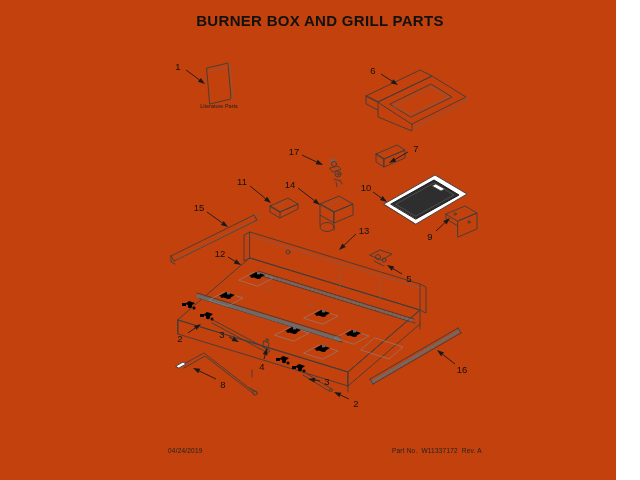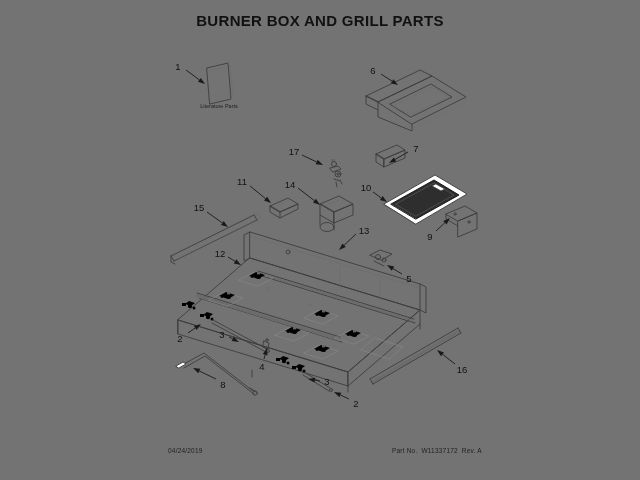--- a/index.html
+++ b/index.html
@@ -1,17 +1,17 @@
 <!DOCTYPE html>
 <html><head>
 <meta charset="utf-8">
 <style>
   html,body{margin:0;padding:0;background:#fff;}
-  #page{position:relative;width:640px;height:480px;background:#737373;overflow:hidden;
-        font-family:"Liberation Sans", sans-serif;}
+  #page{position:relative;width:588px;height:480px;background:#c2410c;overflow:hidden;
+        font-family:"Liberation Sans", sans-serif;padding-left:28px;}
   #title{position:absolute;top:12px;left:0;width:640px;text-align:center;
          font-size:15px;font-weight:bold;letter-spacing:.3px;color:#111;}
   .footer-text{position:absolute;top:447px;font-size:6.5px;color:#222;letter-spacing:.2px;}
   #footer-date{left:168px;}
   #footer-part{left:392px;}
   #footer-part span{margin-right:4px;}
   svg{position:absolute;top:0;left:0;}
   .part path,.part circle,.part ellipse,.part rect,.part line{
      stroke:#3d3d3d;stroke-width:.9;fill:none;stroke-linejoin:round;stroke-linecap:round;}
   .thin{stroke-width:.5 !important;stroke:#6a6a6a !important;}

